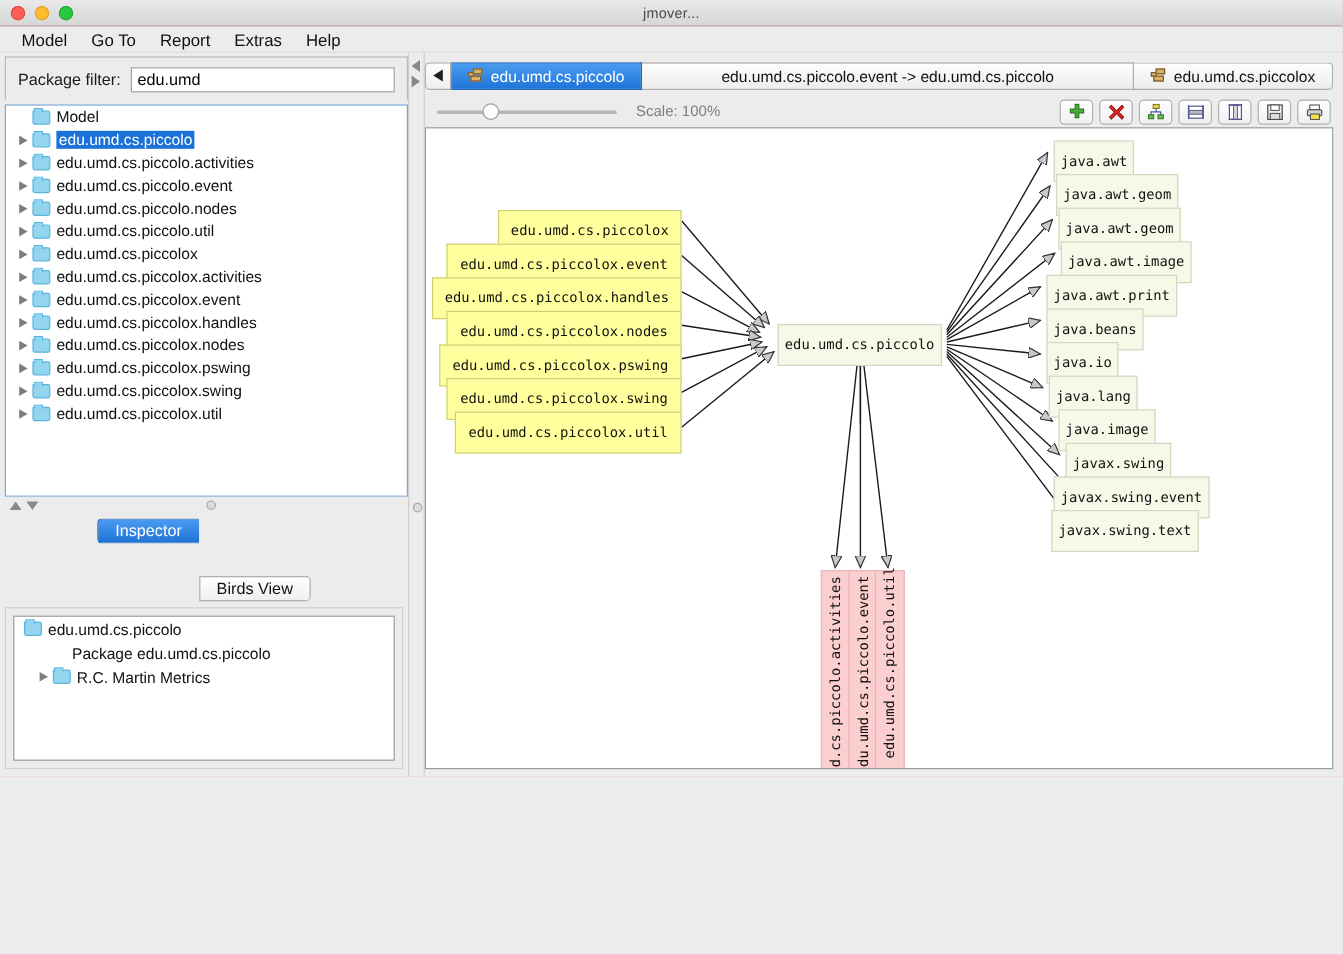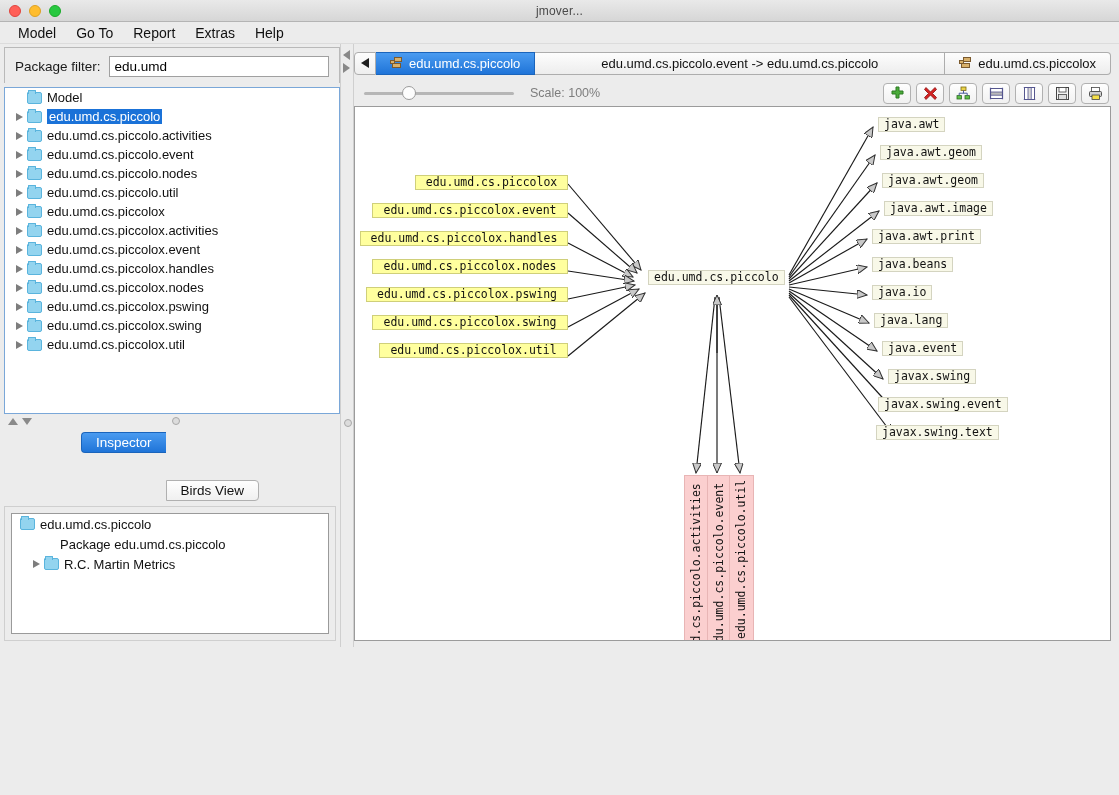--- a/index.html
+++ b/index.html
@@ -310,21 +310,21 @@
     overflow: hidden;
     min-height: 0;
   }
   .canvas svg { position: absolute; left: 0; top: 0; }
 
   .node {
     position: absolute;
     font-family: "DejaVu Sans Mono", monospace;
     font-size: 11.5px;
     color: #111;
-    padding: 0 5px;
+    padding: 10px 5px;
     white-space: nowrap;
     line-height: 13px;
   }
   .node.yellow { background: #ffff9e; border: 1px solid #cfcf7a; }
   .node.cream  { background: #f8f8e8; border: 1px solid #d4d4c0; }
   .node.pink   { background: #fbcfcf; border: 1px solid #e8b5b5; }
   .node.vert {
     writing-mode: vertical-rl;
     transform: rotate(180deg);
     text-align: center;
@@ -633,21 +633,21 @@
         <div class="node yellow" style="left:24px;  top:236px; width:189px; text-align:center;">edu.umd.cs.piccolox.util</div>
 
         <div class="node cream" style="left:523px; top:10px;">java.awt</div>
         <div class="node cream" style="left:525px; top:38px;">java.awt.geom</div>
         <div class="node cream" style="left:527px; top:66px;">java.awt.geom</div>
         <div class="node cream" style="left:529px; top:94px;">java.awt.image</div>
         <div class="node cream" style="left:517px; top:122px;">java.awt.print</div>
         <div class="node cream" style="left:517px; top:150px;">java.beans</div>
         <div class="node cream" style="left:517px; top:178px;">java.io</div>
         <div class="node cream" style="left:519px; top:206px;">java.lang</div>
-        <div class="node cream" style="left:527px; top:234px;">java.event</div>
+        <div class="node cream" style="left:527px; top:234px;">java.image</div>
         <div class="node cream" style="left:533px; top:262px;">javax.swing</div>
         <div class="node cream" style="left:523px; top:290px;">javax.swing.event</div>
         <div class="node cream" style="left:521px; top:318px;">javax.swing.text</div>
 
         <div class="node pink vert" style="left:329px; top:368px; height:217px;">edu.umd.cs.piccolo.activities</div>
         <div class="node pink vert" style="left:352px; top:368px; height:182px;">edu.umd.cs.piccolo.event</div>
         <div class="node pink vert" style="left:374px; top:368px; height:168px;">edu.umd.cs.piccolo.util</div>
 
       </div>
     </div>

